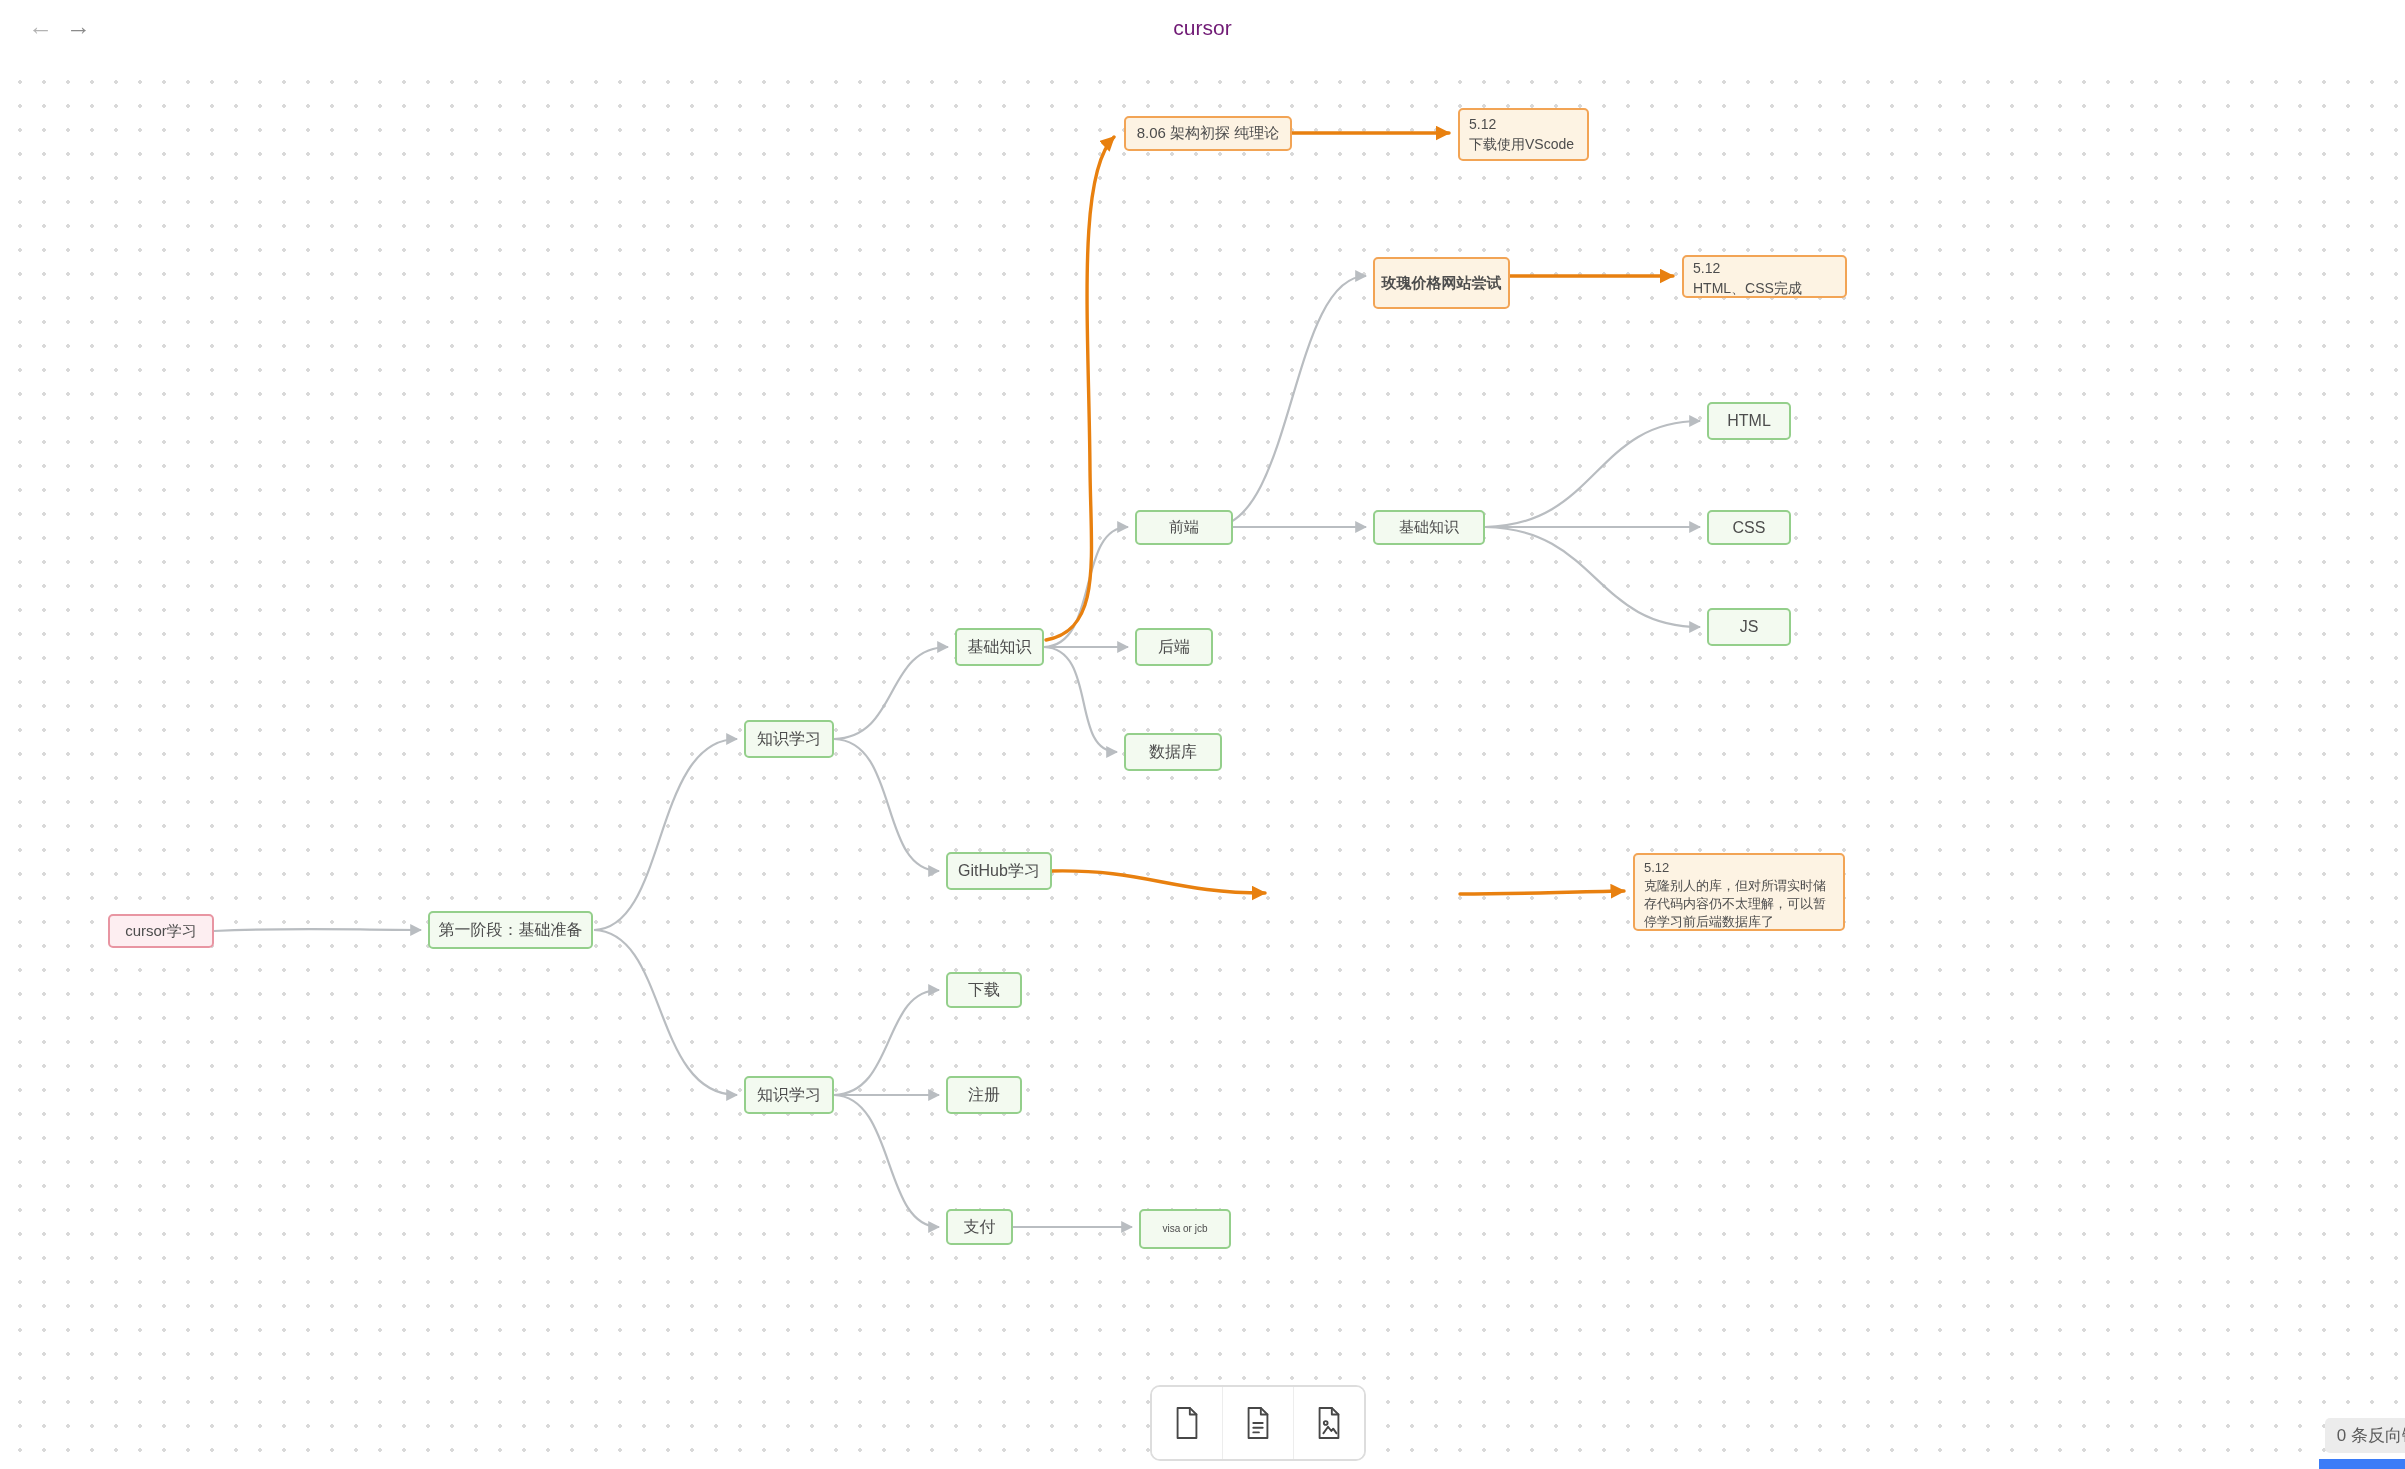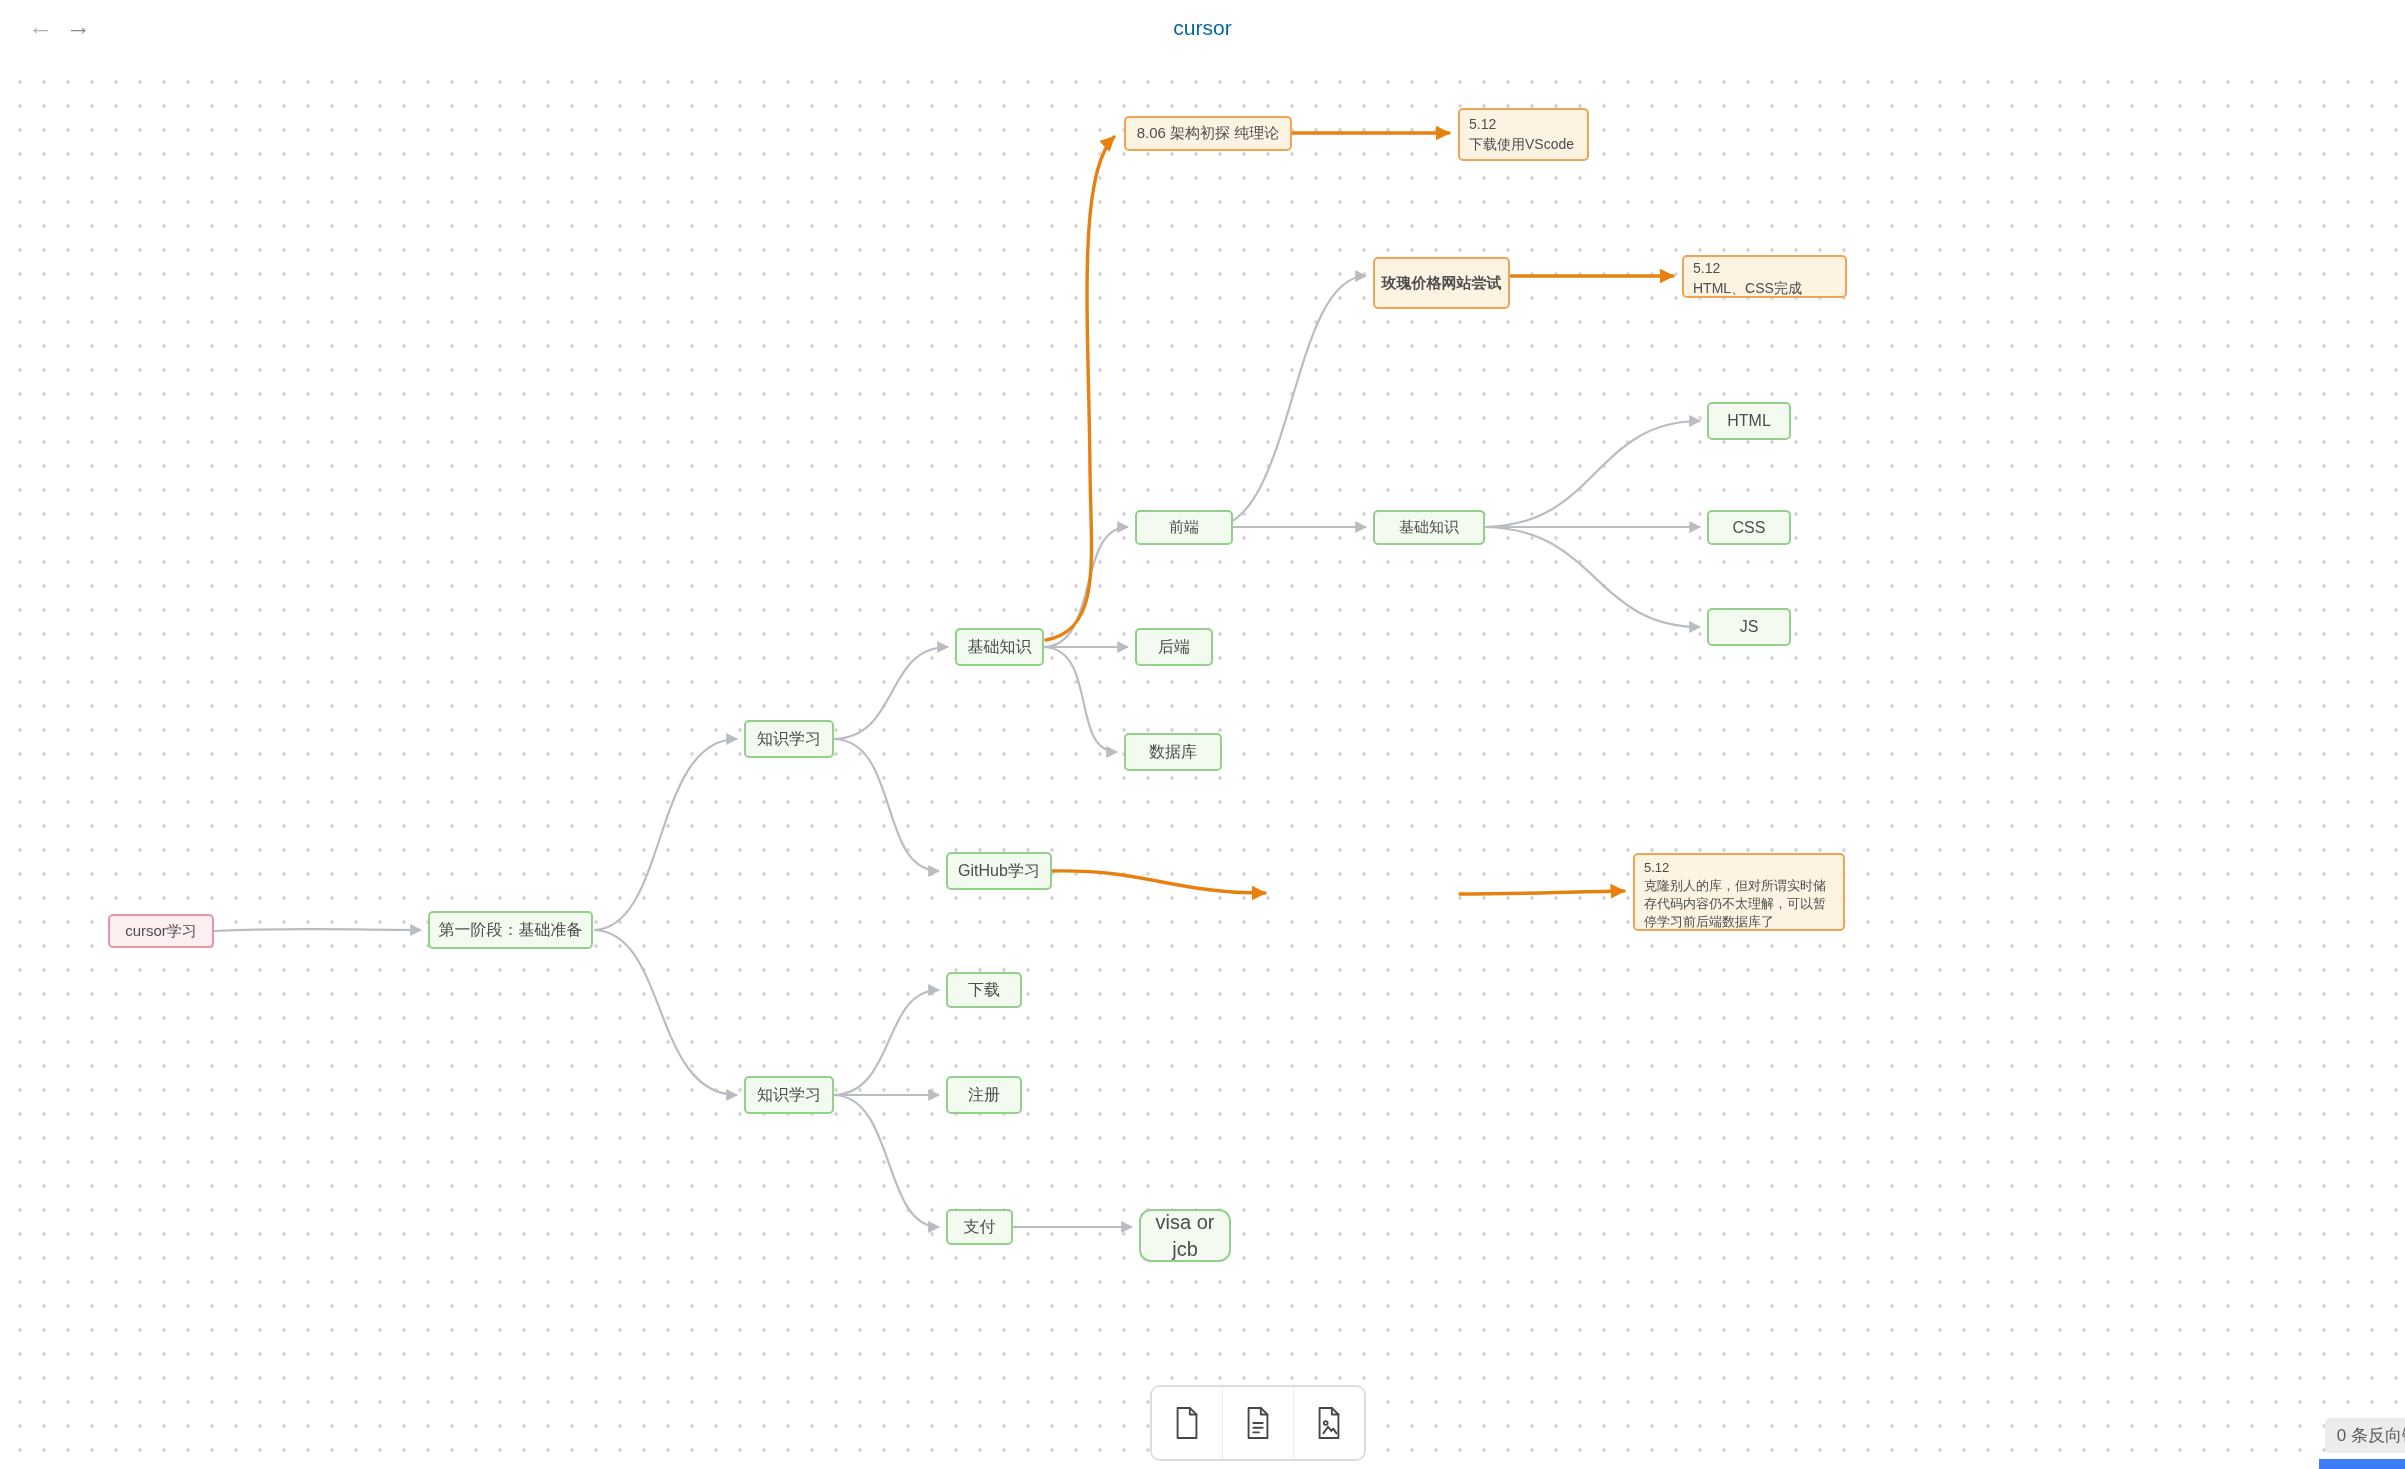--- a/index.html
+++ b/index.html
@@ -3,21 +3,21 @@
 <meta charset="utf-8">
 <style>
   html,body{margin:0;padding:0;width:2405px;height:1469px;overflow:hidden;
     font-family:"Liberation Sans","DejaVu Sans",sans-serif;background:#fff;}
   #app{position:relative;width:2405px;height:1469px;
     background-image:radial-gradient(circle, var(--dot) 1.7px, transparent 1.7px);
     background-size:24px 24px;background-position:8px 70px;}
   
   #header{position:absolute;left:0;top:0;width:100%;height:60px;background:#fff;z-index:5;}
   #page-title{position:absolute;left:50%;top:16px;transform:translateX(-50%);
-    font-size:21px;color:#0369a1;}
+    font-size:21px;color:#701a75;}
   .nav-arrow{position:absolute;top:14px;font-size:25px;color:#9b9b9b;cursor:pointer;line-height:1;}
   #nav-back{left:28px;color:#b3b3b3;}
   #nav-forward{left:66px;color:#8b8b8b;}
   
   #edges{position:absolute;left:0;top:0;width:2405px;height:1469px;z-index:1;pointer-events:none;}
   .e-gray{stroke:var(--edge-gray);stroke-width:2.2;fill:none;}
   .e-orange{stroke:var(--edge-orange);stroke-width:3.4;fill:none;stroke-linecap:round;}
   .mk-gray{fill:var(--edge-gray);}
   .mk-orange{fill:var(--edge-orange);}
   
@@ -163,21 +163,21 @@
   </div>
 
   <div class="node green" style="left:946px;top:1076px;width:76px;height:38px;">
     <span>注册</span>
   </div>
 
   <div class="node green" style="left:946px;top:1209px;width:67px;height:36px;">
     <span>支付</span>
   </div>
 
-  <div class="node green" style="left:1139px;top:1209px;width:92px;height:53px;font-size:20px;border-radius:12px;">
+  <div class="node green" style="left:1139px;top:1209px;width:92px;height:40px;font-size:10px;">
     <span>visa or jcb</span>
   </div>
 
   <div id="header">
     <span id="nav-back" class="nav-arrow">←</span>
     <span id="nav-forward" class="nav-arrow">→</span>
     <div id="page-title">cursor</div>
   </div>
 
   <div id="toolbar">

